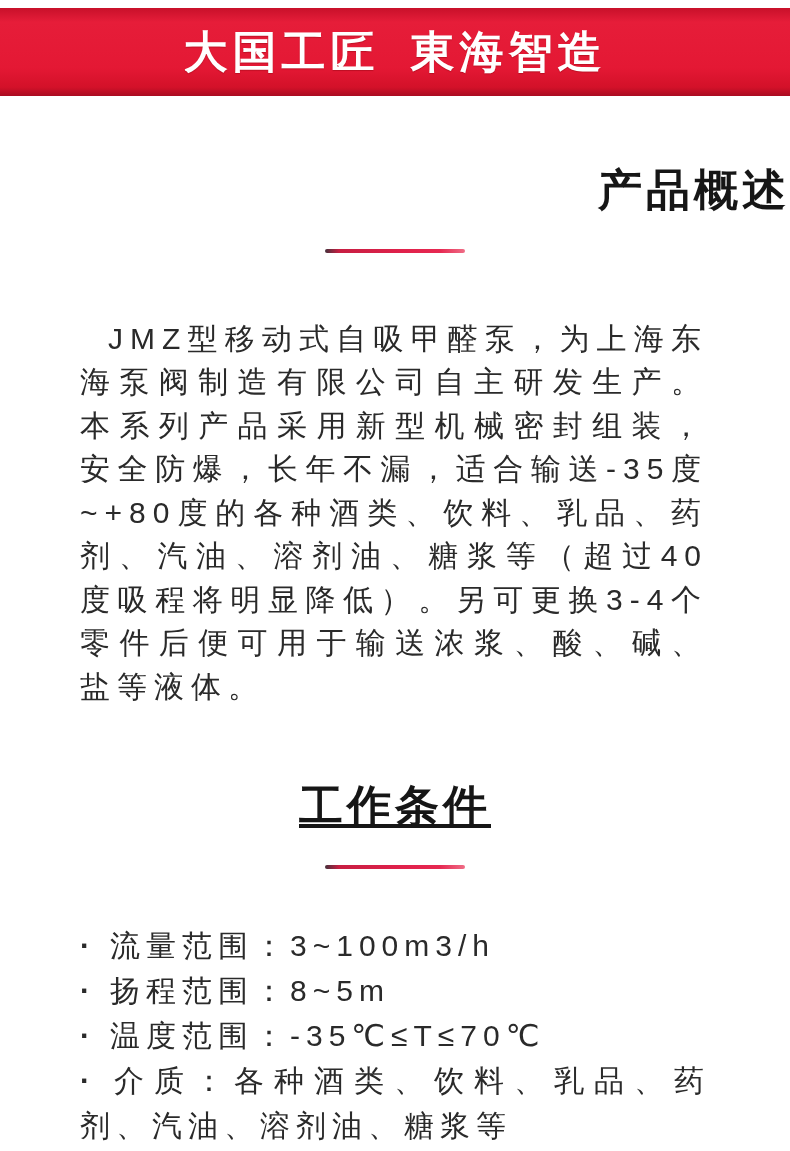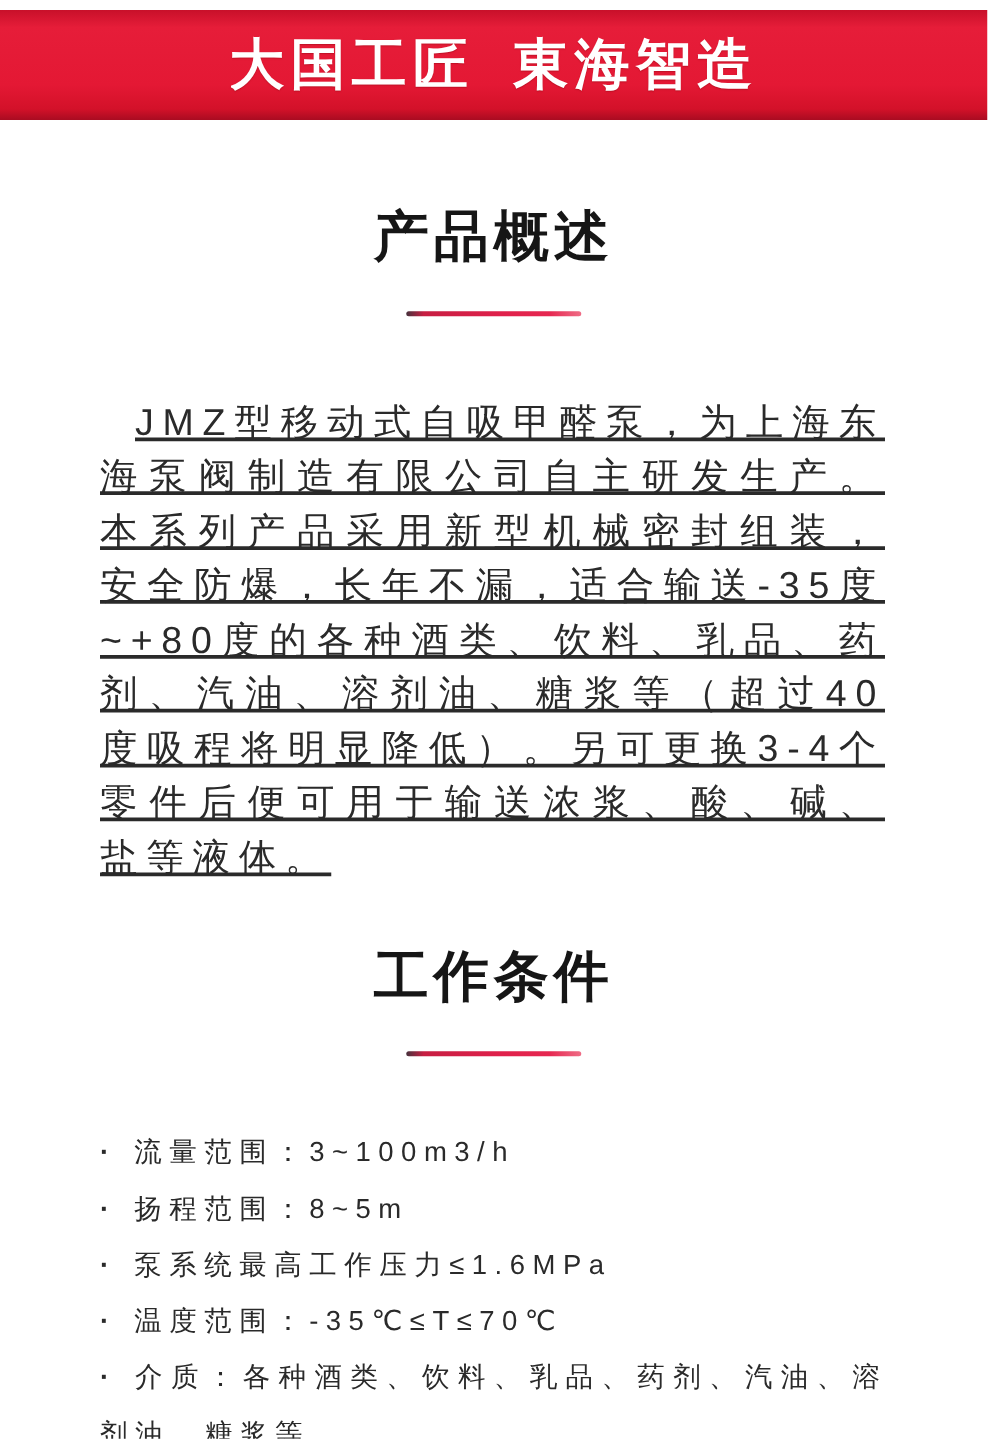--- a/index.html
+++ b/index.html
@@ -40,22 +40,22 @@
 
   
   .section-title {
     text-align: center;
     font-size: 44px;
     font-weight: 700;
     letter-spacing: 4px;
     color: #161616;
     line-height: 1;
   }
-  .section-title.overview { margin-top: 72px; }
-  .section-title.conditions { margin-top: 52px; }
+  .section-title.overview { margin-top: 72px; text-align: right; }
+  .section-title.conditions { margin-top: 76px; text-decoration: underline; }
 
   .title-underline {
     width: 140px;
     height: 4px;
     margin: 17px auto 0;
     border-radius: 2px;
     background: linear-gradient(90deg,
       #46313c 0%,
       #c71e42 10%,
       #e0214b 55%,
@@ -66,31 +66,30 @@
   
   .overview-paragraph {
     margin: 64px 82px 0 80px;
     font-size: 30px;
     line-height: 43.5px;
     letter-spacing: 7px;
     text-align: justify;
     text-indent: 28px;
     color: #2a2a2a;
     font-weight: 400;
-    text-decoration: underline;
   }
 
   
   .conditions-list {
     list-style: none;
     margin: 54px 80px 0;
     padding: 0;
   }
   .conditions-list li {
-    font-size: 22px;
+    font-size: 30px;
     line-height: 45px;
     letter-spacing: 6px;
     color: #2a2a2a;
     text-align: justify;
   }
   .bullet-dot {
     display: inline-block;
     margin-right: 14px;
     color: #2a2a2a;
     font-weight: 700;
@@ -114,22 +113,19 @@
   <div class="title-underline"></div>
 
   <ul class="conditions-list">
     <li>
       <span class="bullet-dot">·</span><span>流量范围：3~100m3/h</span>
     </li>
     <li>
       <span class="bullet-dot">·</span><span>扬程范围：8~5m</span>
     </li>
     <li>
-      <span class="bullet-dot">·</span><span>泵系统最高工作压力≤1.6MPa</span>
-    </li>
-    <li>
       <span class="bullet-dot">·</span><span>温度范围：-35℃≤T≤70℃</span>
     </li>
     <li>
       <span class="bullet-dot">·</span><span>介质：各种酒类、饮料、乳品、药剂、汽油、溶剂油、糖浆等</span>
     </li>
   </ul>
 </section>
 
 </body></html>

